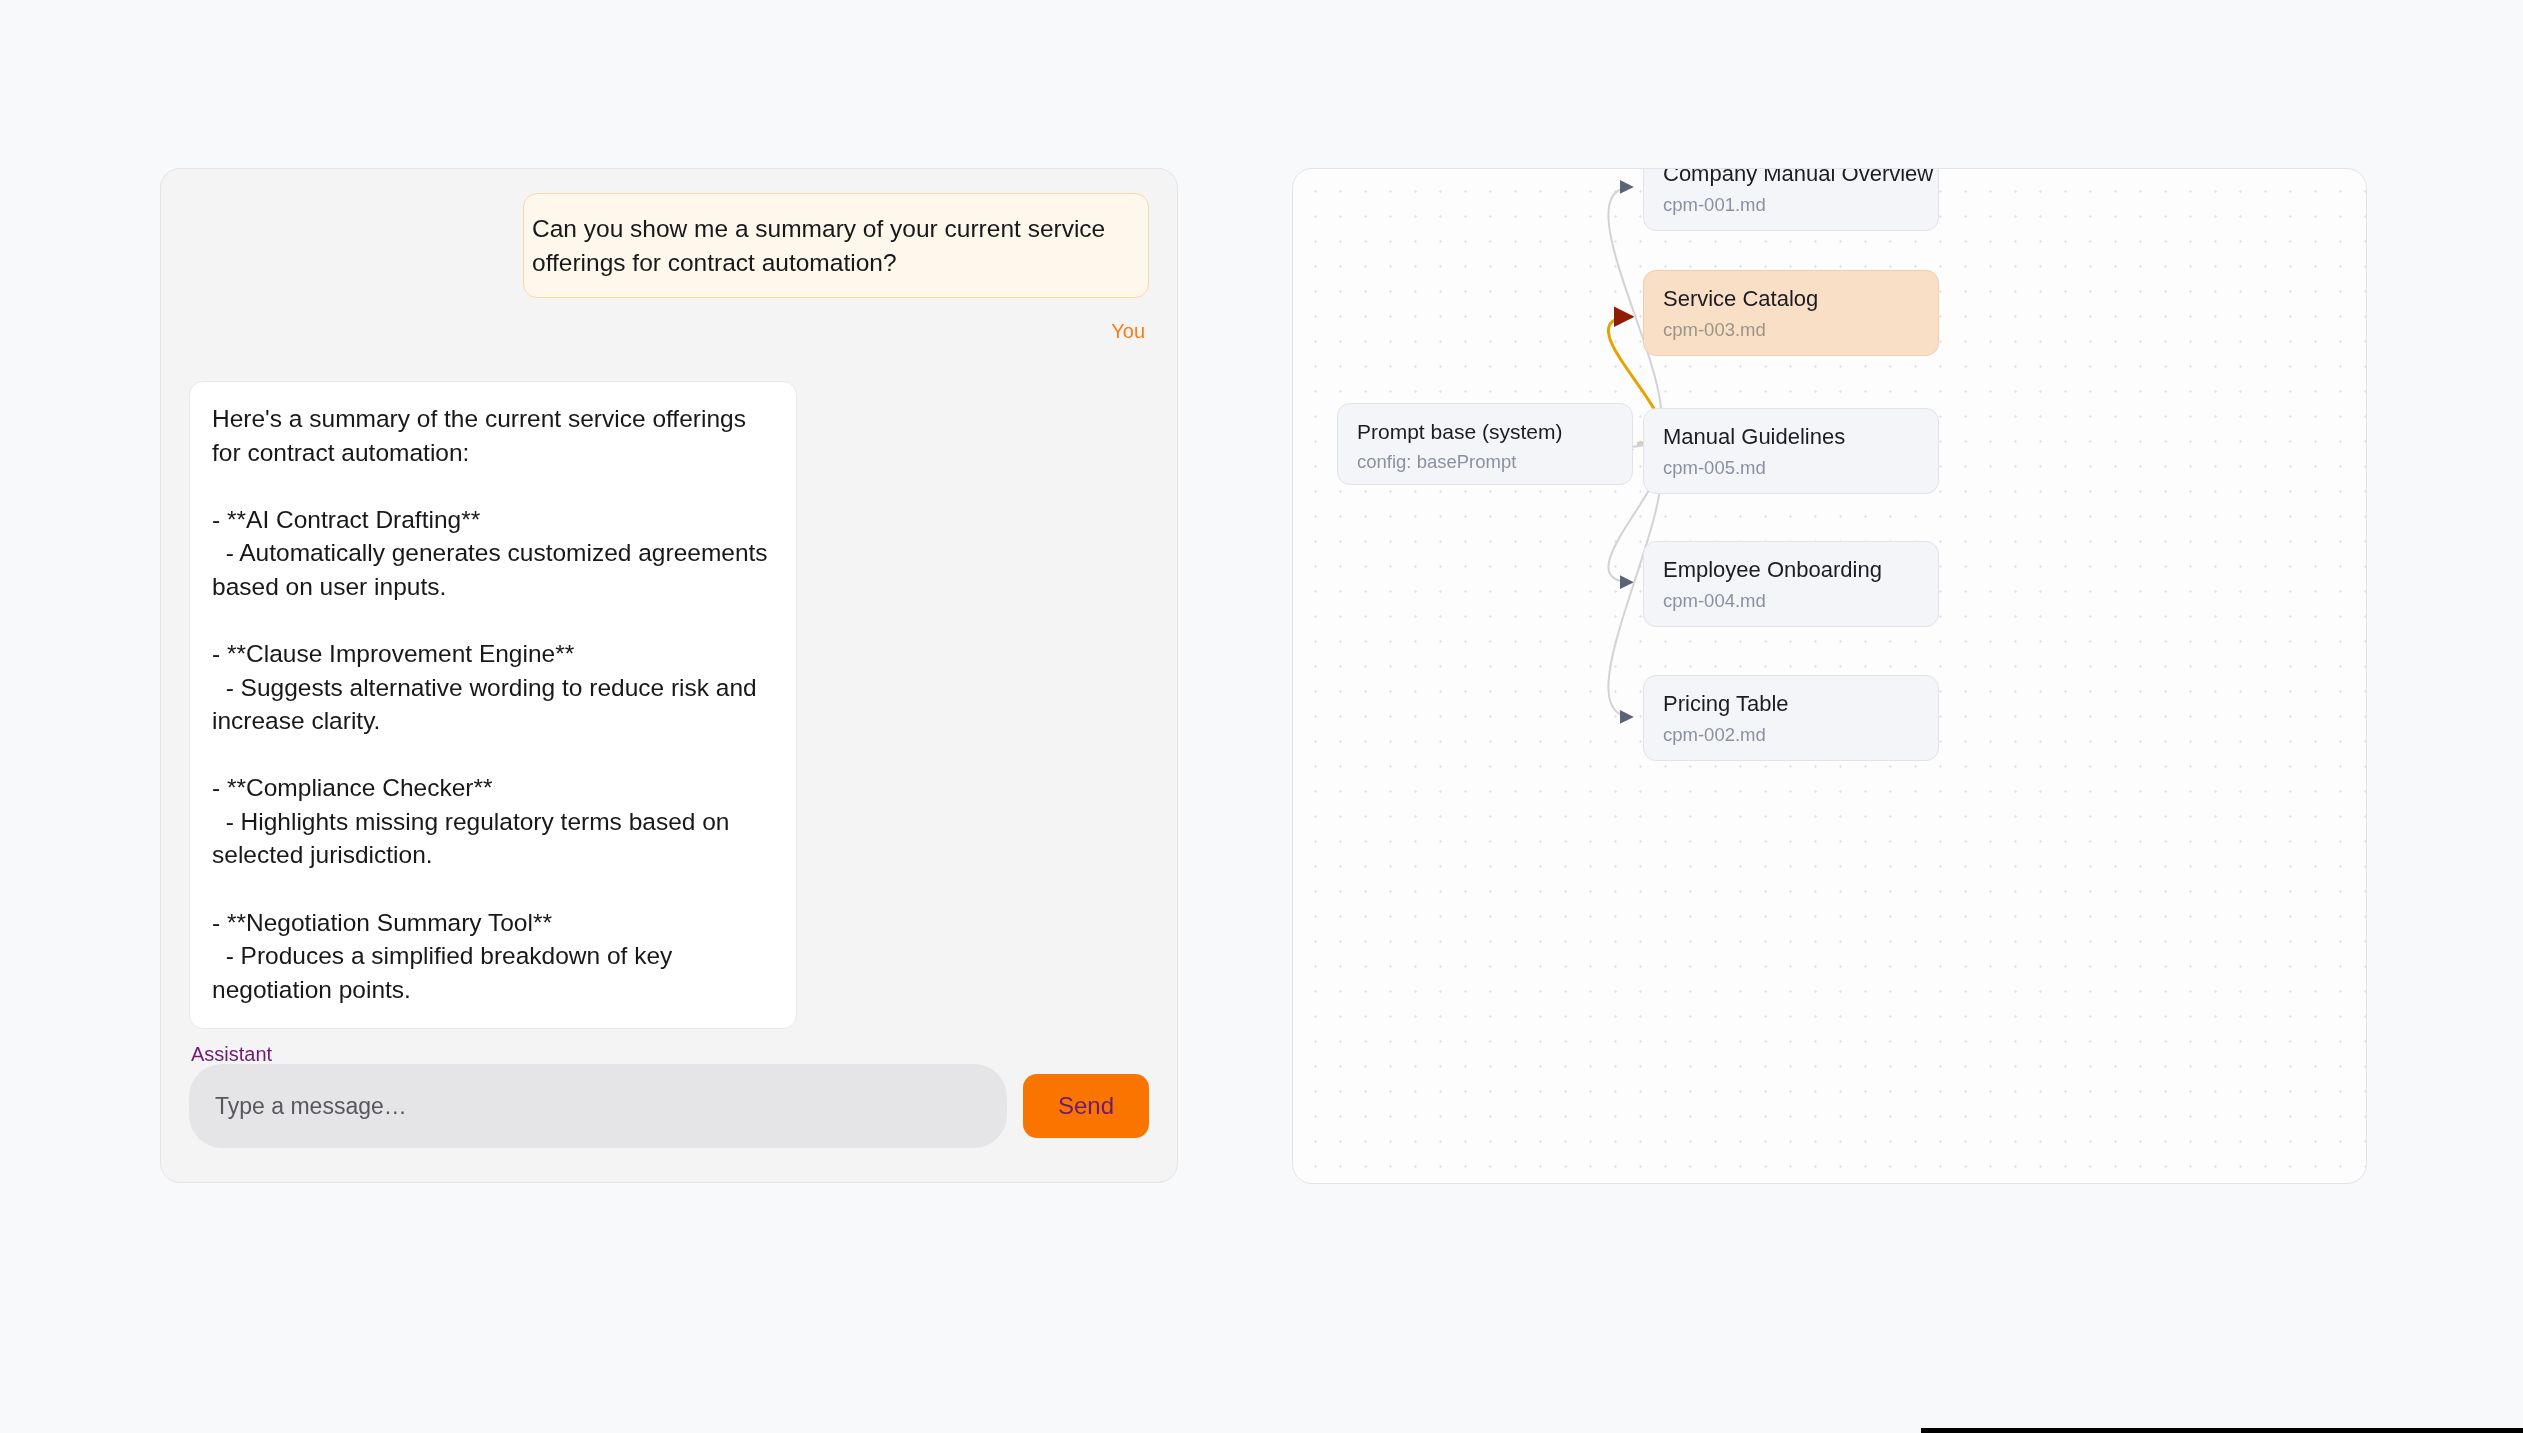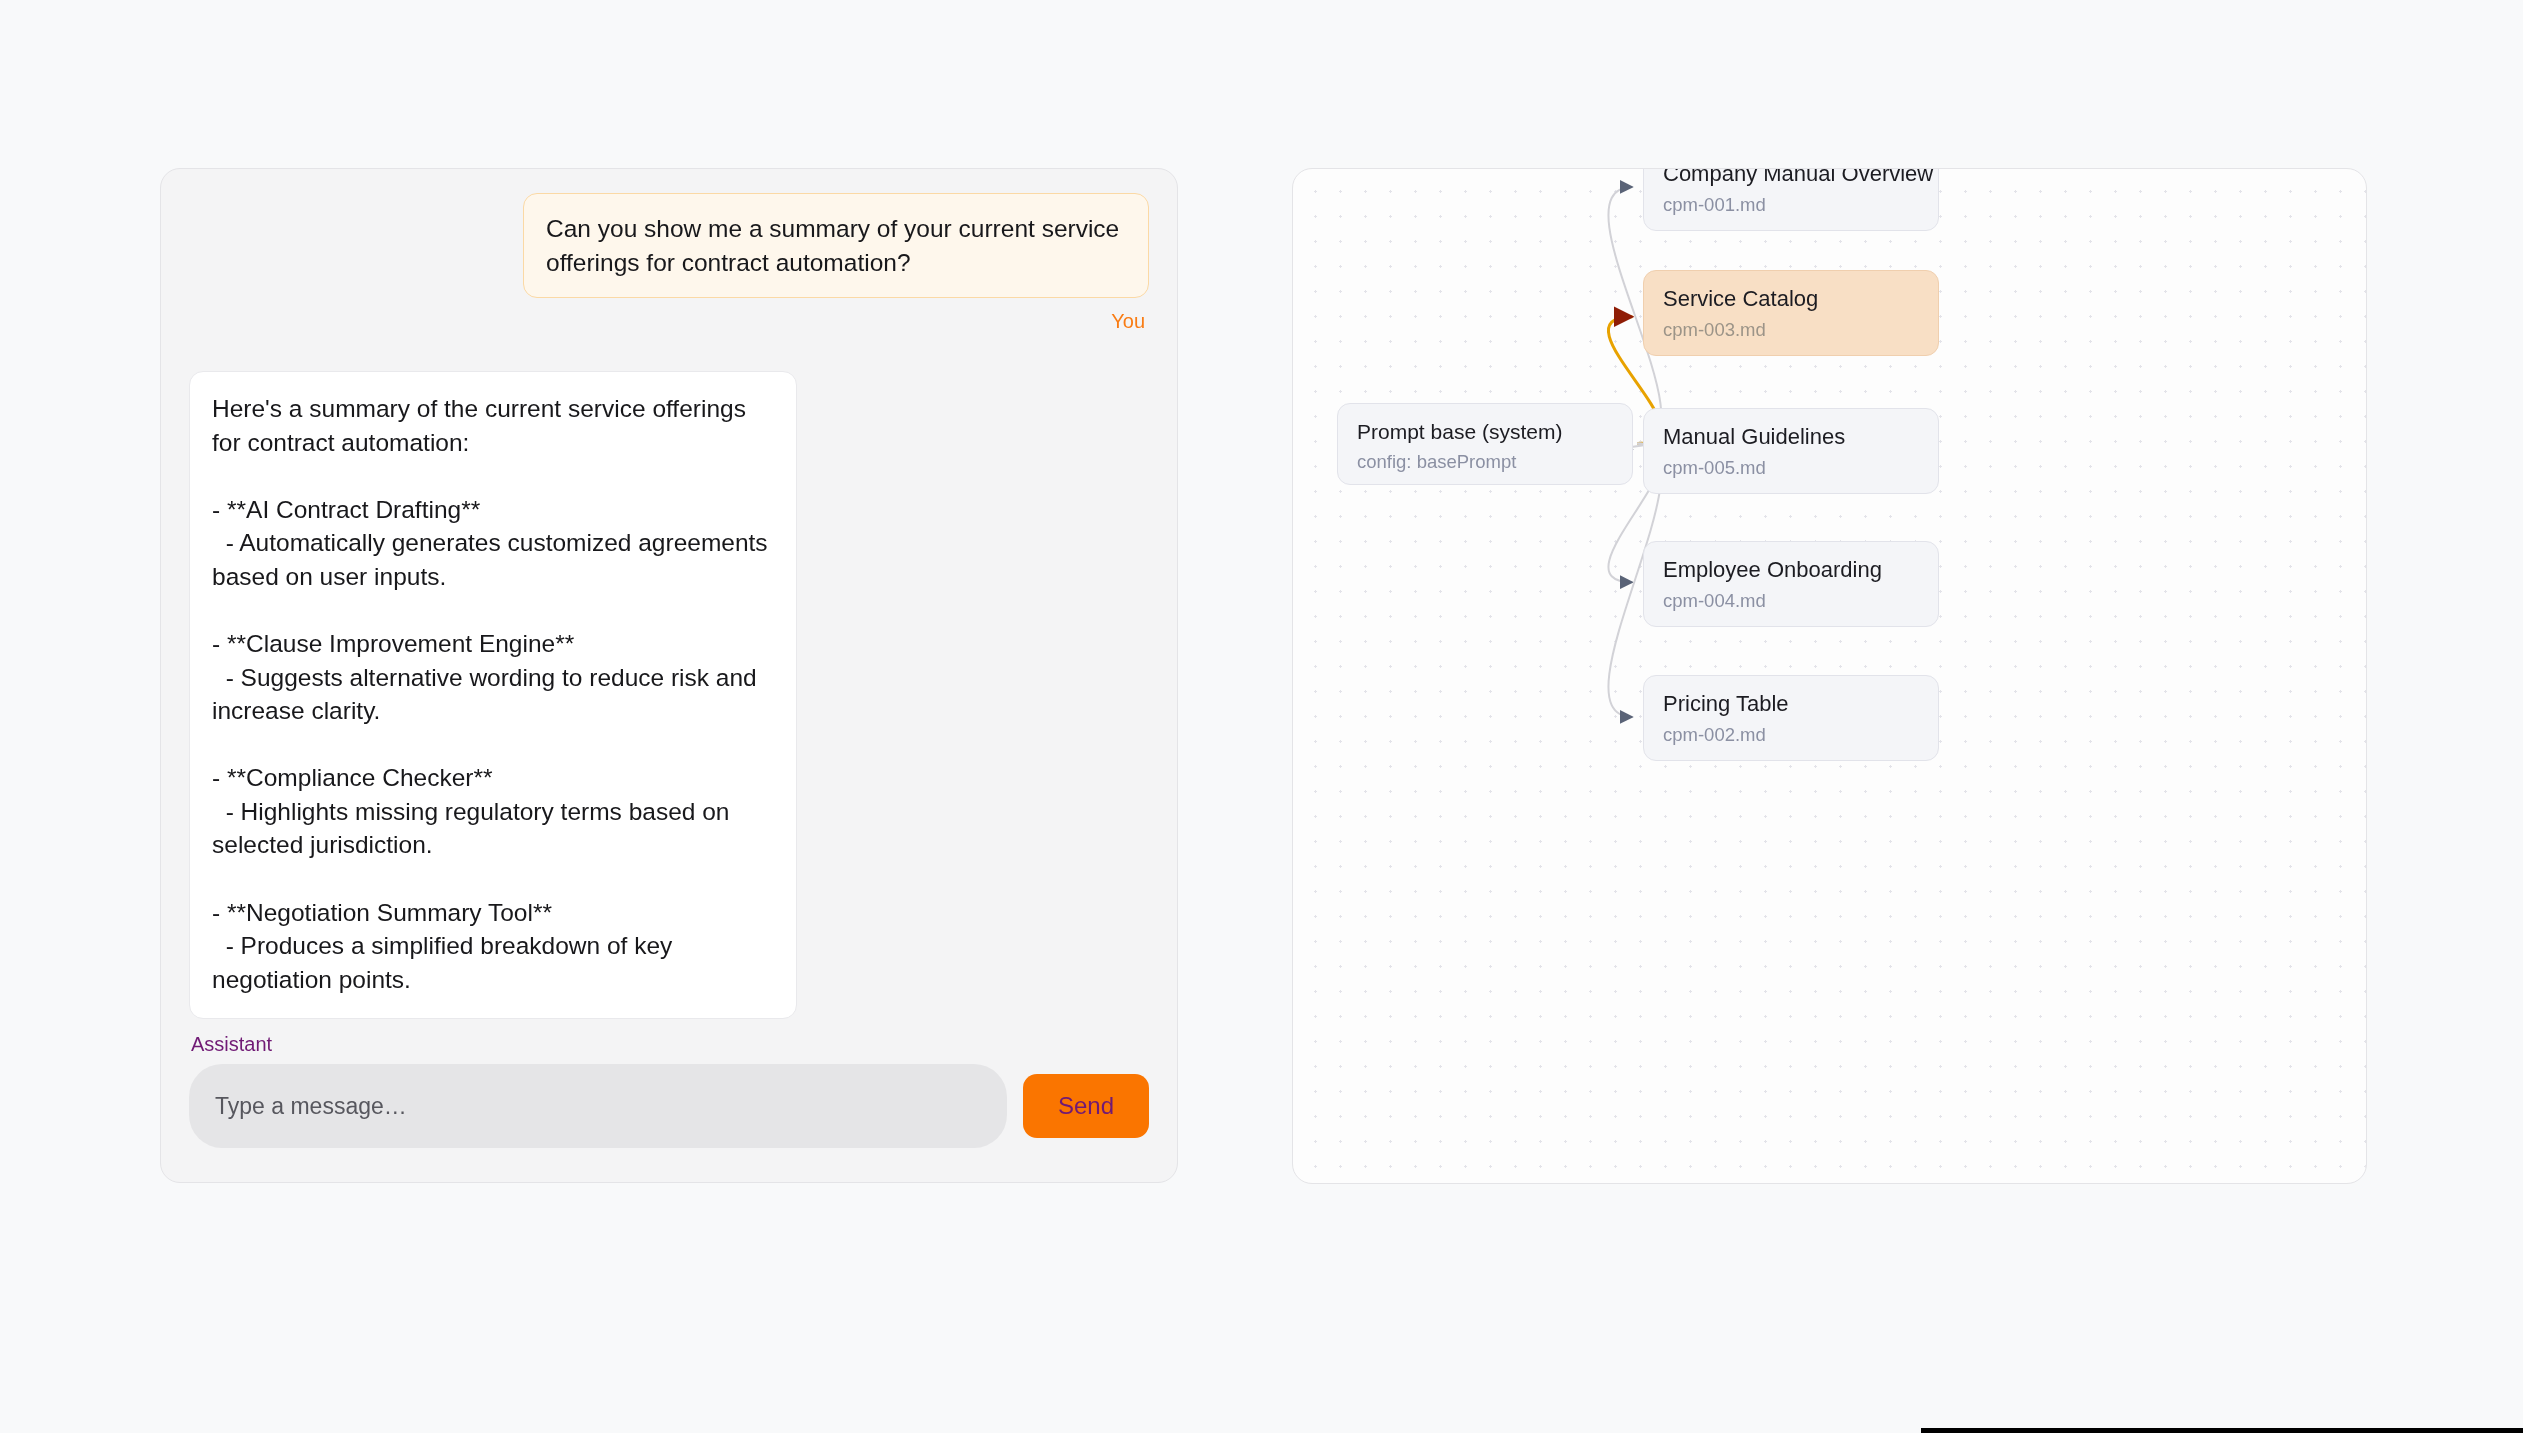--- a/index.html
+++ b/index.html
@@ -38,42 +38,42 @@
     overflow: hidden;
   }
 
   .msg-row { display: flex; flex-direction: column; }
   .msg-row.user { align-items: flex-end; }
   .msg-row.assistant { align-items: flex-start; margin-top: 38px; }
 
   .bubble {
     box-sizing: border-box;
     border-radius: 14px;
-    padding: 18px 22px;
+    padding: 18px 8px;
     font-size: 24.5px;
     line-height: 1.37;
     color: #18181b;
     max-width: 640px;
   }
   .bubble.user {
     background: #fef7ec;
     border: 1px solid #fbd9a5;
     width: 626px;
   }
   .bubble.assistant {
     background: #ffffff;
     border: 1px solid #e9e9ec;
     width: 608px;
     white-space: pre-wrap;
     padding: 20px 22px 22px 22px;
   }
 
   .msg-tag {
     font-size: 20px;
-    margin-top: 12px;
+    margin-top: 22px;
     padding: 0 4px;
   }
   .msg-tag.user { color: #f97c14; }
   .msg-tag.assistant { color: #701a75; margin-top: 14px; padding-left: 2px; }
 
   
   .composer {
     flex: 0 0 auto;
     display: flex;
     align-items: center;

